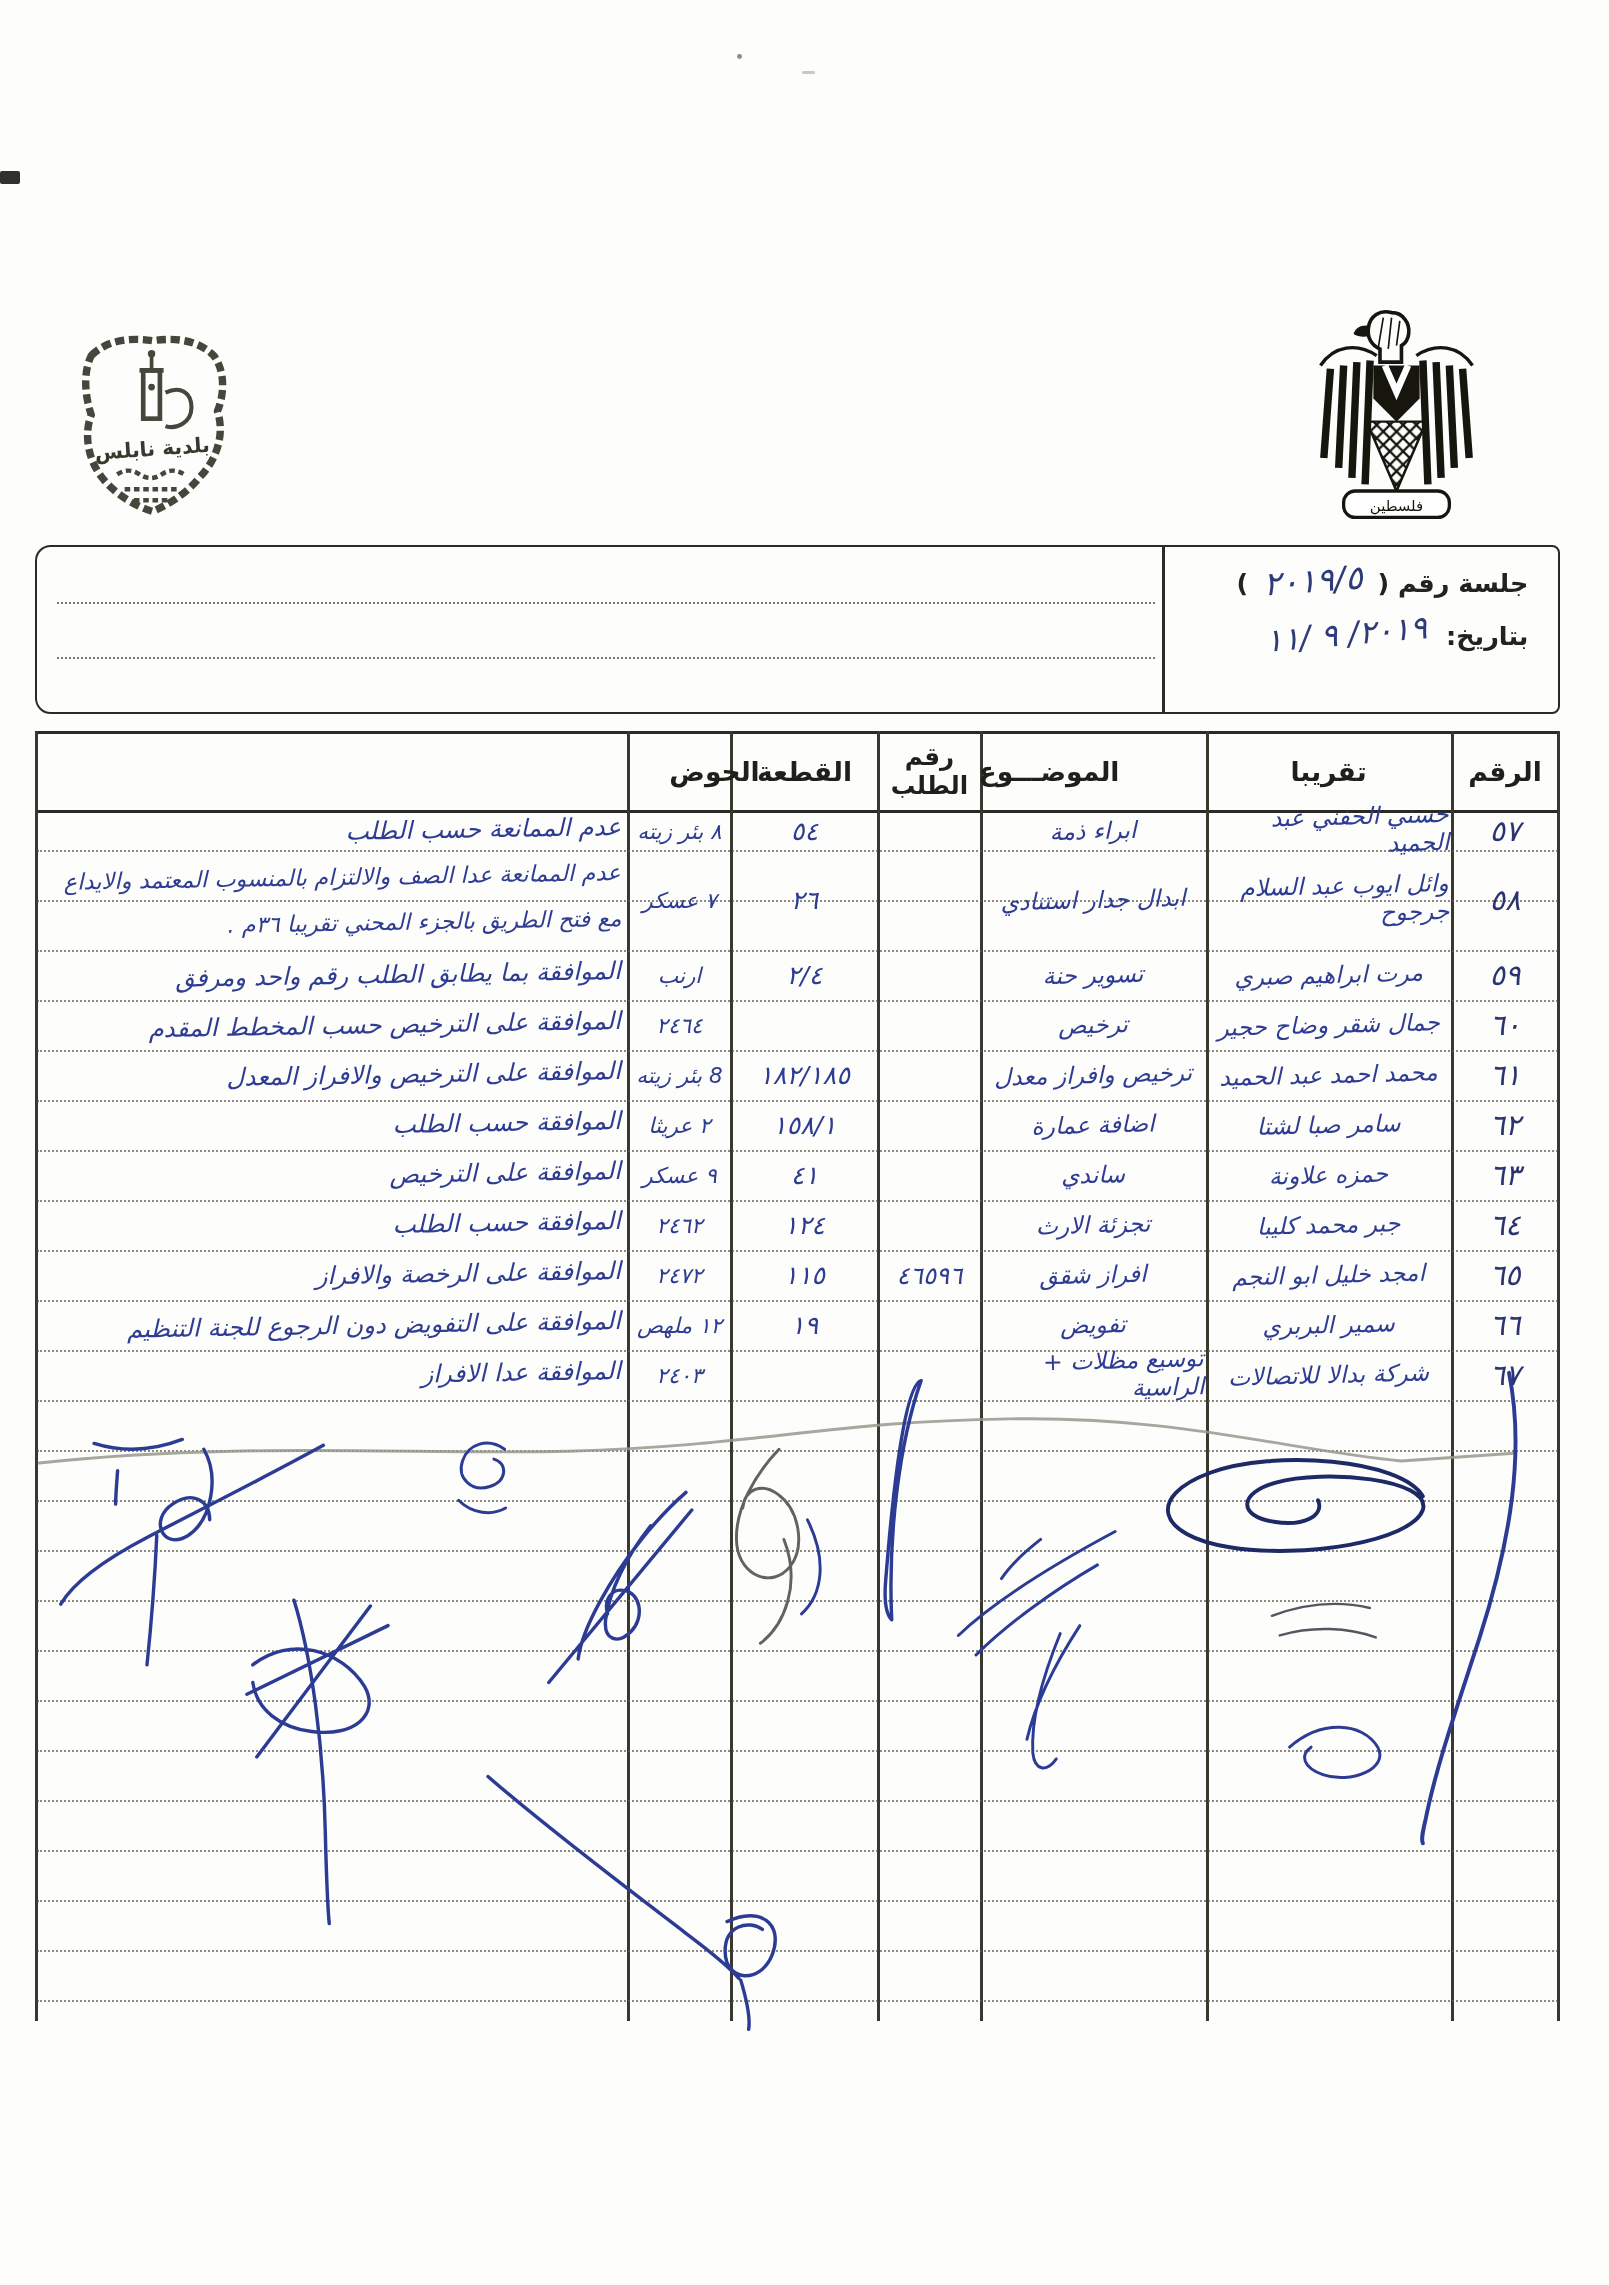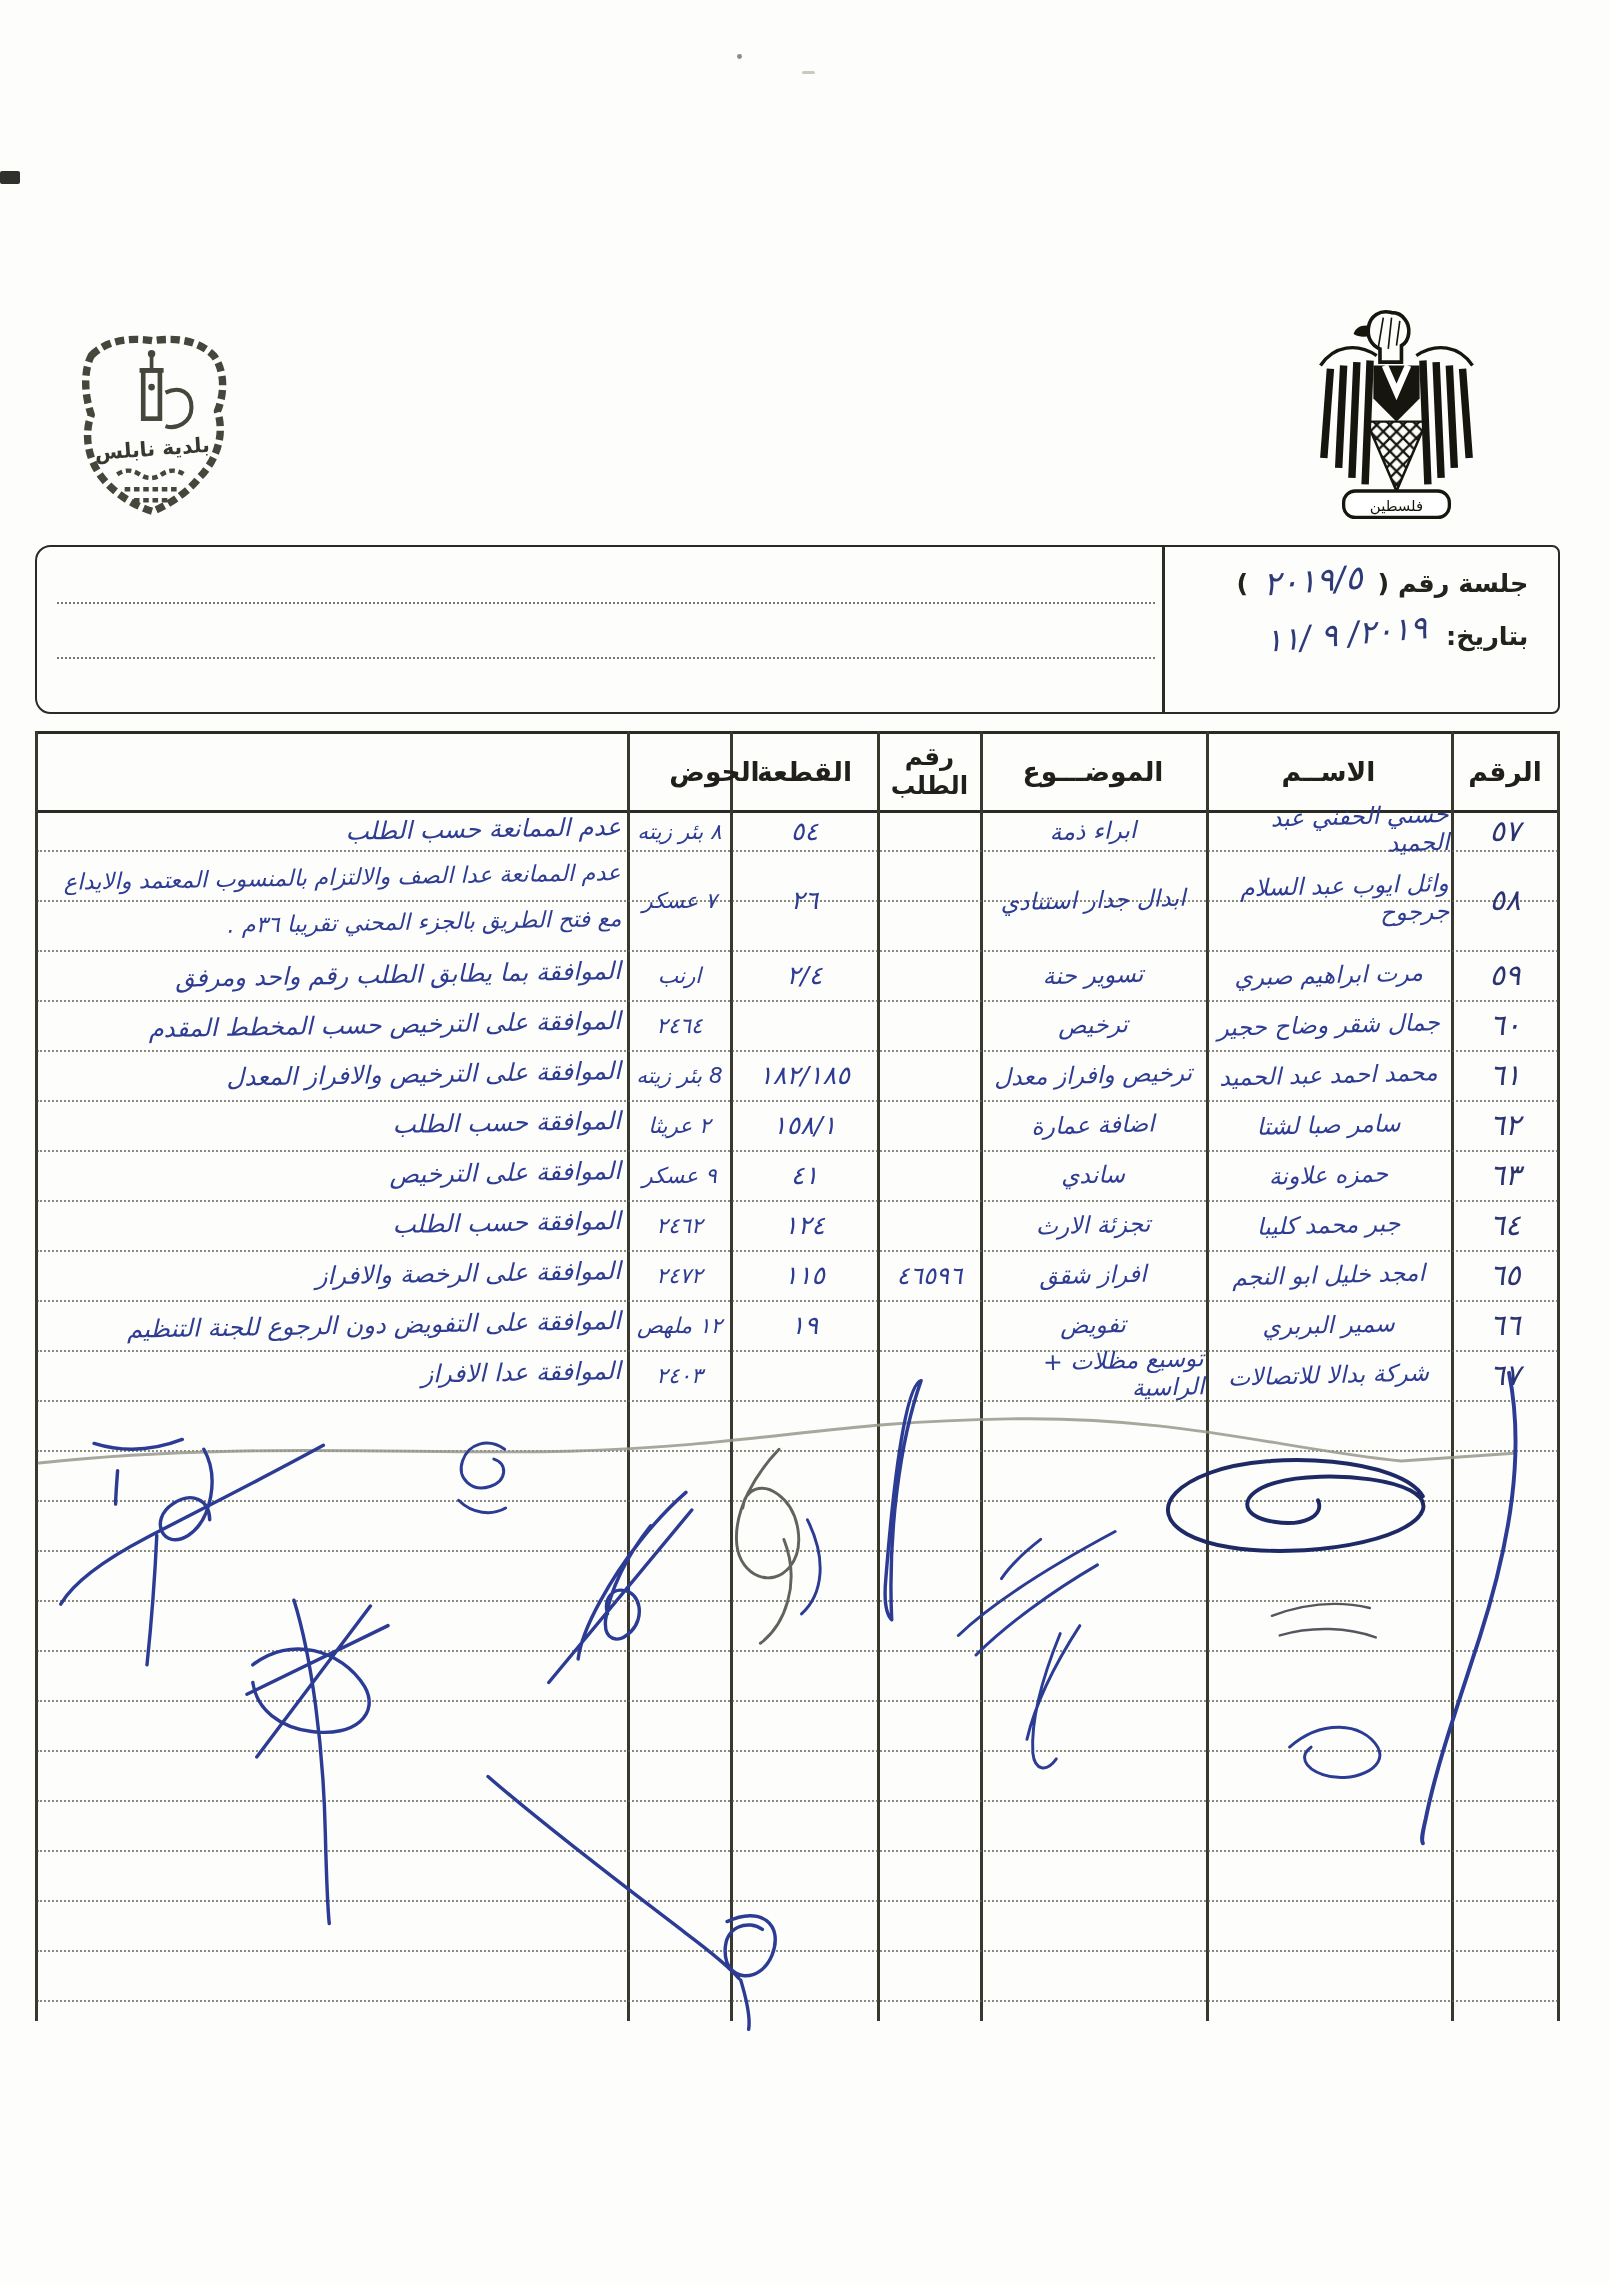--- a/index.html
+++ b/index.html
@@ -163,22 +163,22 @@
   <div class="rule" style="top:1700px"></div>
   <div class="rule" style="top:1750px"></div>
   <div class="rule" style="top:1800px"></div>
   <div class="rule" style="top:1850px"></div>
   <div class="rule" style="top:1900px"></div>
   <div class="rule" style="top:1950px"></div>
   <div class="rule" style="top:2000px"></div>
 
   <div class="thead">
     <span class="hcell" style="left:1453px;width:104px">الرقم</span>
-    <span class="hcell" style="left:1208px;width:241px">الاســم</span>
-    <span class="hcell" style="left:982px;width:222px">الموضـــوع</span>
+    <span class="hcell" style="left:1208px;width:241px">تقريبا</span>
+    <span class="hcell" style="left:938px;width:222px">الموضـــوع</span>
     <span class="hcell hreq" style="left:879px;width:101px">
       <span>رقم</span>
       <span>الطلب</span>
     </span>
     <span class="hcell" style="left:732px;width:145px">القطعة</span>
     <span class="hcell" style="left:664px;width:101px">الحوض</span>
   </div>
 
   <div class="trow" style="top:812px;height:38px">
     <span class="cell c-num">٥٧</span>

